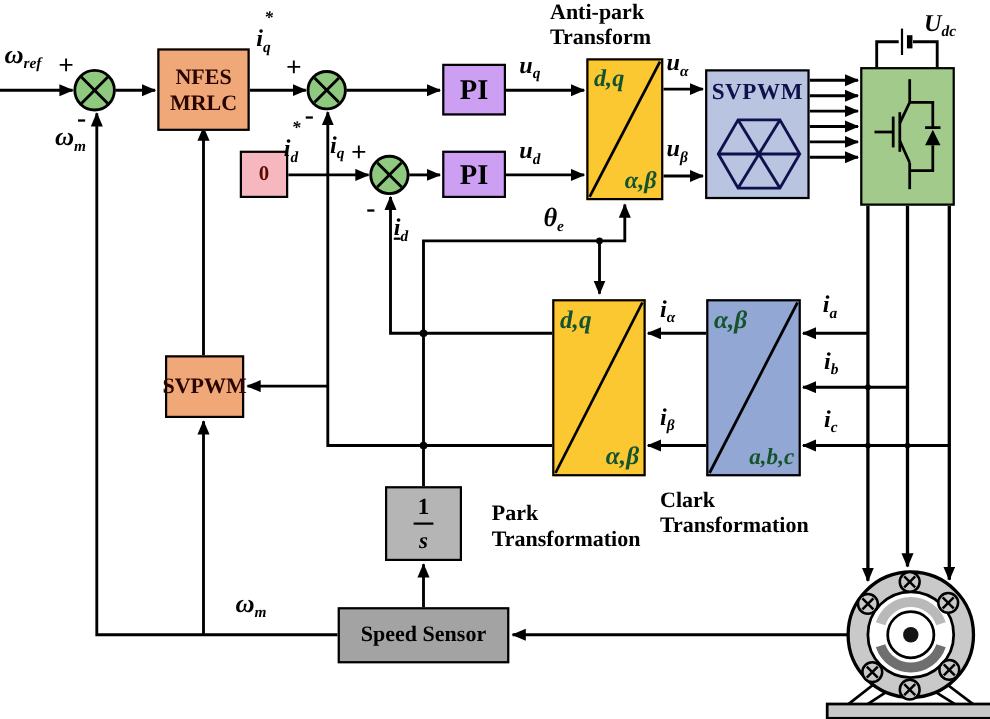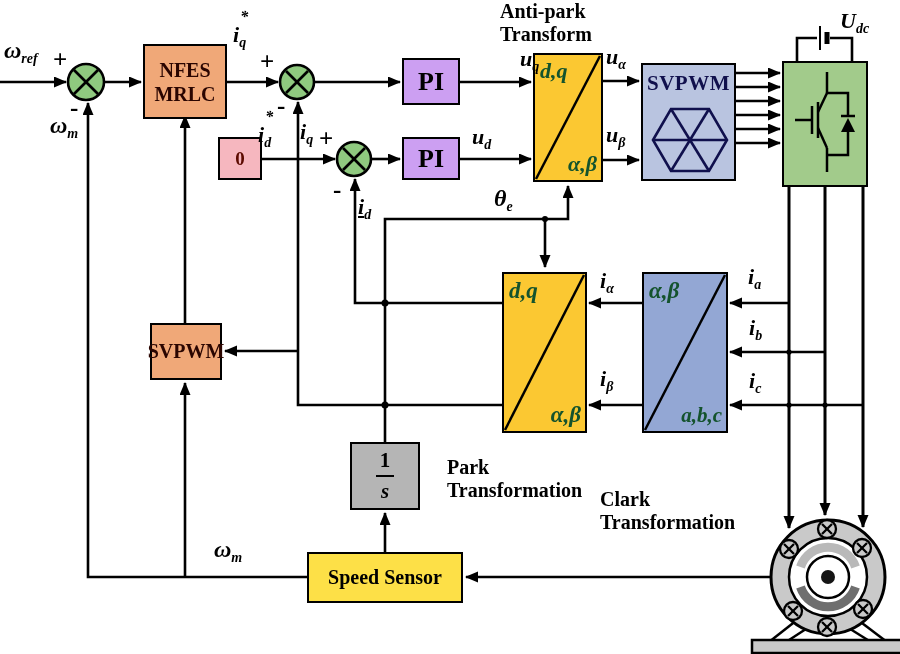--- a/index.html
+++ b/index.html
@@ -17,21 +17,21 @@
   .antipark{left:533px;top:53px;width:70px;height:129px;background:#fbc832;}
   .svpwm{left:641px;top:63px;width:95px;height:118px;background:#b9c4e0;justify-content:flex-start;}
   .svpwm .t{margin-top:6px;font-size:21px;color:#10104d;letter-spacing:.5px;}
   .inverter{left:782px;top:61px;width:86px;height:126px;background:#a2cb8b;}
   .park{left:502px;top:272px;width:85px;height:161px;background:#fbc832;}
   .clark{left:642px;top:272px;width:86px;height:161px;background:#93a7d4;}
   .smdo{left:150px;top:323px;width:72px;height:57px;background:#f0a878;font-size:20px;color:#2a0500;}
   .integ{left:350px;top:442px;width:70px;height:68px;background:#b5b5b5;font-size:21px;}
   .integ .bar{width:18px;height:0;border-top:2.5px solid #000;margin:2px 0;}
   .integ .den{font-style:italic;}
-  .sensor{left:307px;top:552px;width:156px;height:51px;background:#fde047;font-size:20px;}
+  .sensor{left:307px;top:552px;width:156px;height:51px;background:#a3a3a3;font-size:20px;}
   .corner{position:absolute;font-weight:bold;font-style:italic;font-size:23px;color:#14532d;line-height:1;}
   .tl{left:5px;top:5px;} .br{right:4px;bottom:5px;}
   .caption{position:absolute;text-align:left;font-weight:bold;font-size:20px;line-height:23px;color:#000;}
   .ml{position:absolute;font-style:italic;font-weight:bold;font-size:22px;color:#000;white-space:nowrap;line-height:1;}
   .ml .st{display:inline-block;position:relative;}
   .ml sub{font-size:14px;line-height:1;vertical-align:-5px;}
   .ml sup{position:absolute;left:1px;top:-15px;font-size:16px;font-style:italic;}
   .op{position:absolute;font-weight:bold;font-size:25px;color:#000;line-height:1;font-style:normal;}
 </style>
 </head>
@@ -266,21 +266,21 @@
   </svg>
 
   <div class="caption" style="left:500px;top:0px;width:140px;">
     <div>Anti-park</div>
     <div>Transform</div>
   </div>
   <div class="caption" style="left:447px;top:444px;width:180px;margin-top:12px;">
     <div>Park</div>
     <div>Transformation</div>
   </div>
-  <div class="caption" style="left:600px;top:444px;width:180px;margin-top:44px;">
+  <div class="caption" style="left:600px;top:444px;width:180px;">
     <div>Clark</div>
     <div>Transformation</div>
   </div>
 
   <div class="ml" style="left:4px;top:38px;font-size:24px;">
     <span>ω</span><span class="st"><sup></sup><sub>ref</sub></span>
   </div>
   <div class="ml" style="left:50px;top:113px;font-size:24px;">
     <span>ω</span><span class="st"><sup></sup><sub>m</sub></span>
   </div>
@@ -289,21 +289,21 @@
   </div>
   <div class="ml" style="left:300px;top:111px;margin-top:10px;">
     <span>i</span><span class="st"><sup></sup><sub>q</sub></span>
   </div>
   <div class="ml" style="left:258px;top:124px;">
     <span>i</span><span class="st"><sup>*</sup><sub>d</sub></span>
   </div>
   <div class="ml" style="left:358px;top:196px;text-decoration:underline;">
     <span>i</span><span class="st"><sup></sup><sub>d</sub></span>
   </div>
-  <div class="ml" style="left:472px;top:48px;margin-left:48px;">
+  <div class="ml" style="left:472px;top:48px;">
     <span>u</span><span class="st"><sup></sup><sub>q</sub></span>
   </div>
   <div class="ml" style="left:472px;top:126px;">
     <span>u</span><span class="st"><sup></sup><sub>d</sub></span>
   </div>
   <div class="ml" style="left:606px;top:46px;">
     <span>u</span><span class="st"><sup></sup><sub>α</sub></span>
   </div>
   <div class="ml" style="left:606px;top:124px;">
     <span>u</span><span class="st"><sup></sup><sub>β</sub></span>

